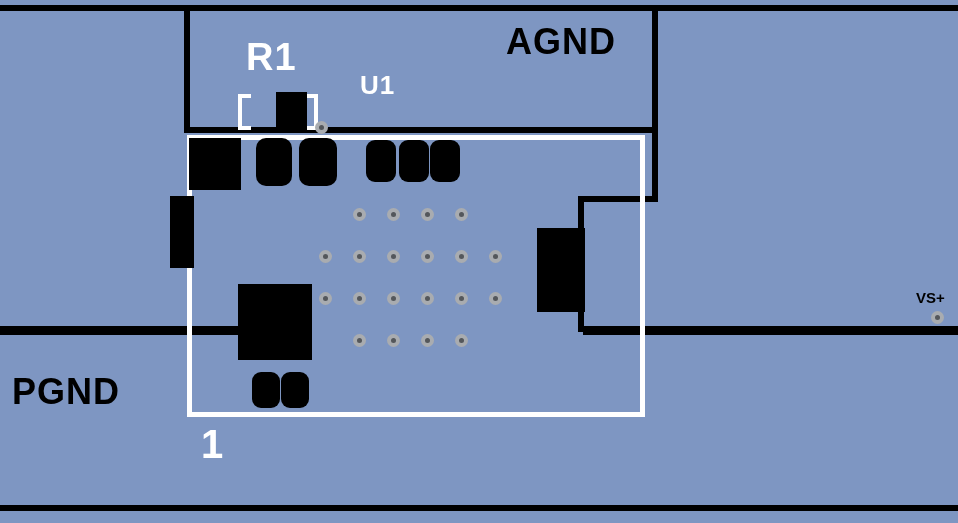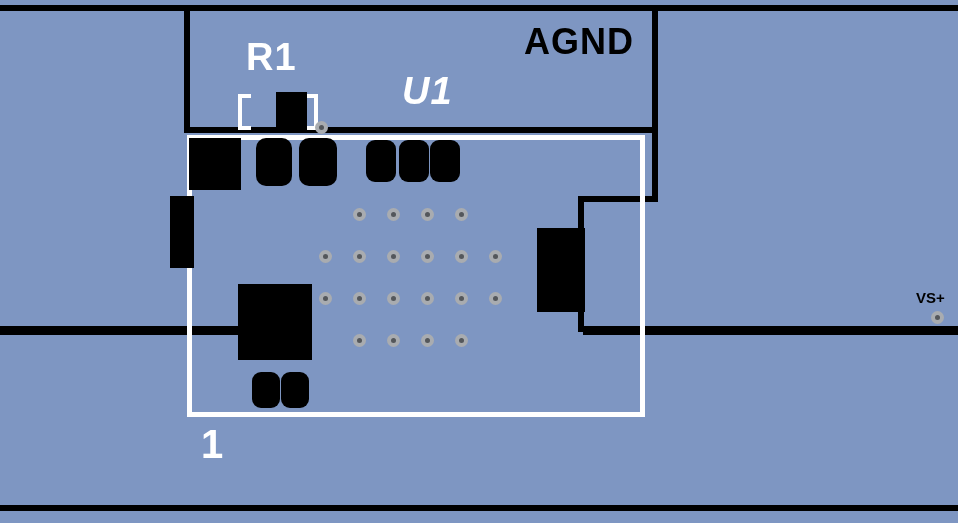--- a/index.html
+++ b/index.html
@@ -76,20 +76,21 @@
       <div class="via" style="left: 455px; top: 292px;"></div>
       <div class="via" style="left: 489px; top: 292px;"></div>
       <div class="via" style="left: 353px; top: 334px;"></div>
       <div class="via" style="left: 387px; top: 334px;"></div>
       <div class="via" style="left: 421px; top: 334px;"></div>
       <div class="via" style="left: 455px; top: 334px;"></div>
       <div class="via" style="left: 315px; top: 121px;"></div>
       <div class="via" style="left: 931px; top: 311px;"></div>
     </div>
 
-  <div class="label" style="left:524px;top:24px;font-size:36px;text-align:center;">AGND</div>
+  <div class="label" style="left:12px;top:374px;font-size:36px;">PGND</div>
+  <div class="label" style="left:506px;top:24px;font-size:36px;text-align:center;">AGND</div>
   <div class="label" style="left:916px;top:290px;font-size:15px;letter-spacing:0;">VS+</div>
 
   <div class="label silk" style="left:246px;top:38px;font-size:38px;">R1</div>
-  <div class="label silk" style="left:402px;top:72px;font-size:38px;font-style:italic;">U1</div>
+  <div class="label silk" style="left:360px;top:72px;font-size:26px;">U1</div>
   <div class="label silk" style="left:201px;top:424px;font-size:40px;">1</div>
 
 </div>
 
 </body></html>

